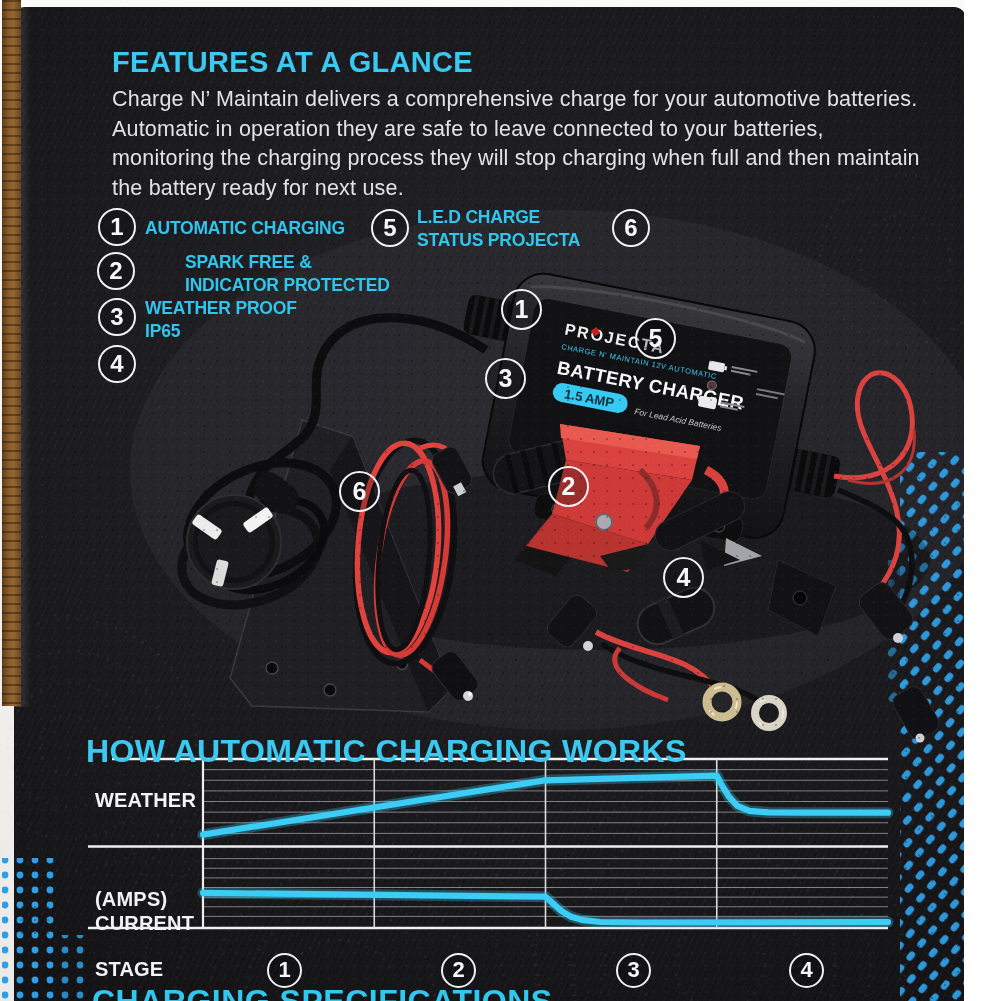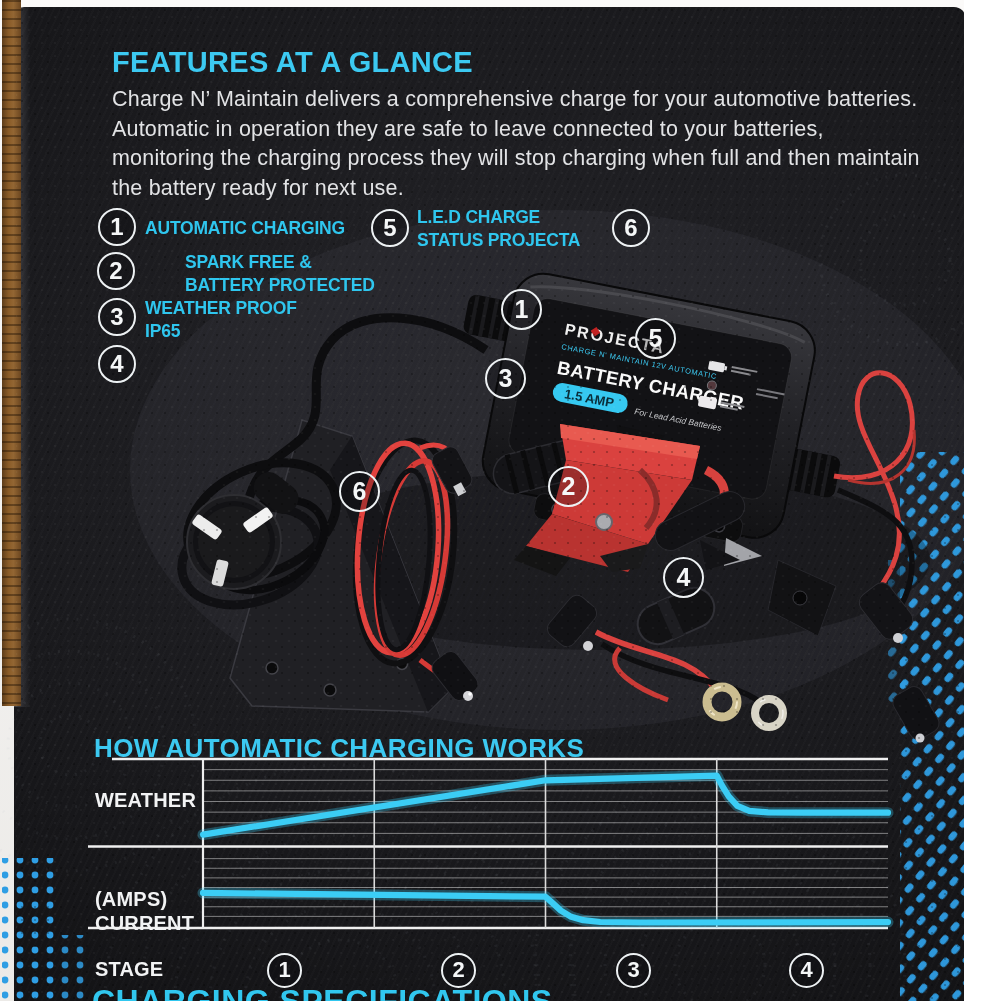--- a/index.html
+++ b/index.html
@@ -26,21 +26,21 @@
 
   .ncircle{position:absolute;border:2.5px solid #edf1f3;border-radius:50%;
        color:#f5f7f8;text-align:center;background:rgba(8,8,10,.25);box-sizing:border-box;}
   .fcircle{width:38px;height:38px;font:700 24px/33px "Liberation Sans",sans-serif;}
   .callout{width:41px;height:41px;font:700 25px/36px "Liberation Sans",sans-serif;}
   .scircle{width:35px;height:35px;font:700 22px/30px "Liberation Sans",sans-serif;border-width:2.2px;}
 
   .feat{position:absolute;color:#2fc6ee;font-weight:700;font-size:17.5px;
        line-height:23px;letter-spacing:-0.2px;white-space:nowrap;}
 
-  .chart-title{position:absolute;left:94px;top:733px;font-size:26px;font-weight:700;
+  .chart-title{position:absolute;left:86px;top:733px;font-size:32px;font-weight:700;
        letter-spacing:.4px;color:#3cc9f1;}
   .axis-label{position:absolute;left:95px;color:#f2f3f4;font-weight:700;font-size:20px;
        letter-spacing:.2px;white-space:nowrap;}
   .footer-partial{position:absolute;left:92px;top:983px;font-size:32px;font-weight:700;
        letter-spacing:.5px;color:#31c7ef;}
 </style>
 </head>
 <body>
 
 <div class="page">
@@ -284,21 +284,21 @@
   <div class="page-para">Charge N’ Maintain delivers a comprehensive charge for your automotive batteries. Automatic in operation they are safe to leave connected to your batteries, monitoring the charging process they will stop charging when full and then maintain the battery ready for next use.</div>
 
   <div class="ncircle fcircle" style="left:98px;top:208px;">1</div>
   <div class="feat" style="left:145px;top:217px;">
     <div>AUTOMATIC CHARGING</div>
   </div>
 
   <div class="ncircle fcircle" style="left:97px;top:252px;">2</div>
   <div class="feat" style="left:145px;top:251px;margin-left:40px;">
     <div>SPARK FREE &amp;</div>
-    <div>BATTERY PROTECTED</div>
+    <div>INDICATOR PROTECTED</div>
   </div>
 
   <div class="ncircle fcircle" style="left:98px;top:298px;">3</div>
   <div class="feat" style="left:145px;top:297px;">
     <div>WEATHER PROOF</div>
     <div>IP65</div>
   </div>
 
   <div class="ncircle fcircle" style="left:98px;top:345px;">4</div>
 

